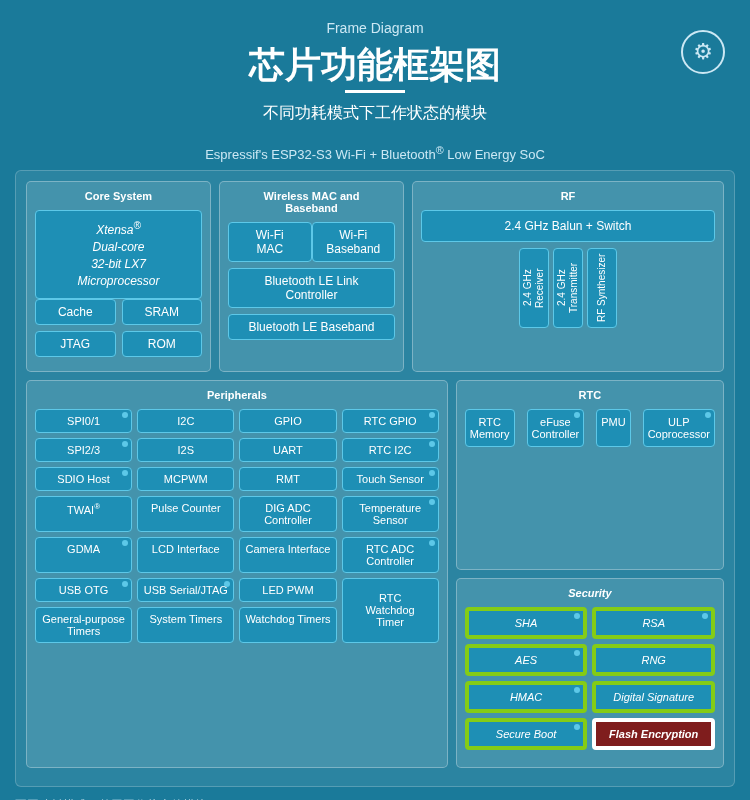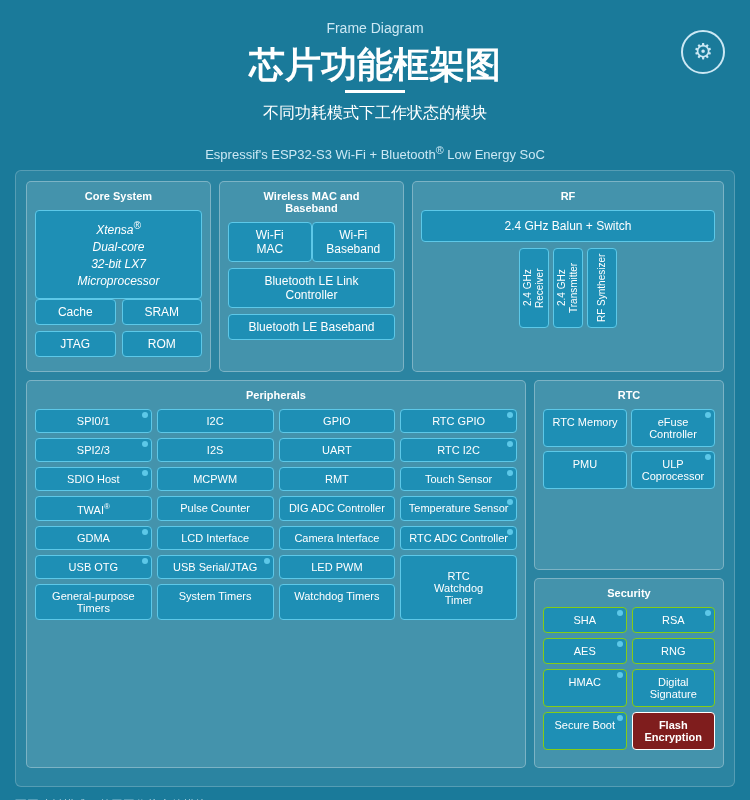--- a/index.html
+++ b/index.html
@@ -210,22 +210,22 @@
       width: 6px;
       height: 6px;
       background: #5dc8e8;
       border-radius: 50%;
     }
 
     .peri-btn sup { font-size: 8px; }
 
     .rtc-grid {
       display: grid;
-      grid-template-columns: 1fr 1fr;
-      gap: 4px;
+      grid-template-columns: 1fr 1fr 1fr 1fr;
+      gap: 12px;
     }
 
     .rtc-btn {
       background: #1e8fb5;
       border: 1px solid #5dc8e8;
       border-radius: 4px;
       color: white;
       font-size: 11px;
       padding: 6px 4px;
       cursor: pointer;
@@ -239,31 +239,32 @@
       right: 3px;
       width: 6px;
       height: 6px;
       background: #5dc8e8;
       border-radius: 50%;
     }
 
     
     .security-section {
       flex: 0 0 190px;
+      font-style: italic;
     }
 
     .sec-grid {
       display: grid;
       grid-template-columns: 1fr 1fr;
       gap: 5px;
     }
 
     .sec-btn {
       background: #1e8fb5;
-      border: 1px solid #84cc16;
+      border: 4px solid #84cc16;
       border-radius: 4px;
       color: white;
       font-size: 11px;
       padding: 6px 4px;
       cursor: pointer;
       text-align: center;
       position: relative;
     }
 
     .sec-btn .dot {

